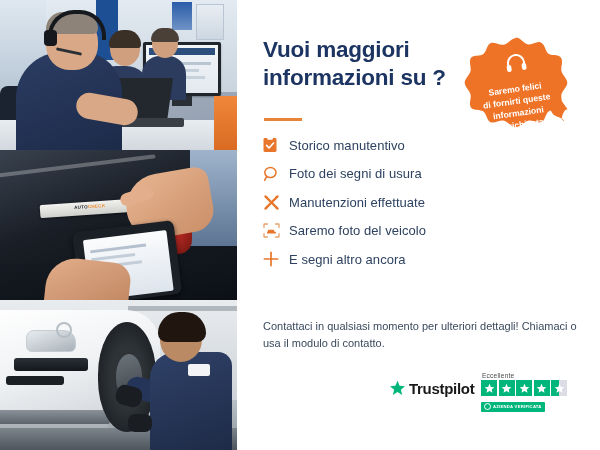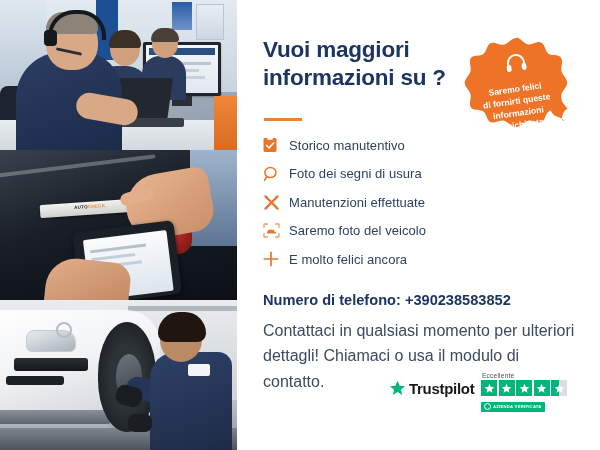--- a/index.html
+++ b/index.html
@@ -416,21 +416,21 @@
     font-weight: bold;
     color: #1c3461;
     white-space: nowrap;
   }
   .sub {
     position: absolute;
     left: 26px;
     top: 318px;
     width: 320px;
     margin: 0;
-    font-size: 16px;
+    font-size: 11px;
     line-height: 1.58;
     color: #3b4a5e;
   }
 
   
   .trust {
     position: absolute;
     left: 152px;
     top: 372px;
     width: 196px;
@@ -645,26 +645,25 @@
         <span class="label">Saremo foto del veicolo</span>
       </li>
 
       <li class="feature">
         <span class="ico">
           <svg width="16" height="16" viewBox="0 0 16 16">
             <path d="M8 1.4 V14.6" stroke="#e8762a" stroke-width="1.7" stroke-linecap="round"></path>
             <path d="M1.4 8 H14.6" stroke="#e8762a" stroke-width="1.7" stroke-linecap="round"></path>
           </svg>
         </span>
-        <span class="label">E molto felici ancora</span>
+        <span class="label">E segni altro ancora</span>
       </li>
 
     </ul>
 
-    <p class="phone">Numero di telefono: +390238583852</p>
     <p class="sub">Contattaci in qualsiasi momento per ulteriori dettagli! Chiamaci o usa il modulo di contatto.</p>
 
     <div class="trust">
       <div class="tp-logo">
         <svg width="17" height="17" viewBox="0 0 17 17">
           <path fill="#00b67a" d="M8.5 0.8 l2.1 5 5.4 0.4 -4.1 3.5 1.3 5.3 -4.7-2.9 -4.7 2.9 1.3-5.3 -4.1-3.5 5.4-0.4 z"></path>
         </svg>
         <span class="tp-name">Trustpilot</span>
       </div>
 

